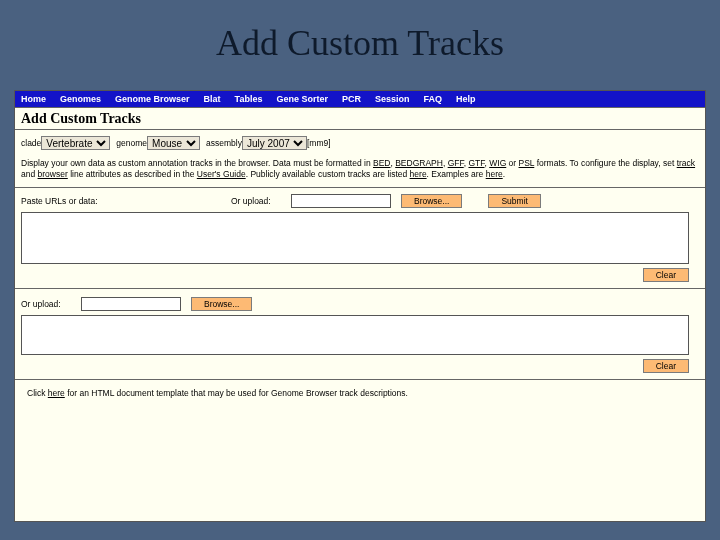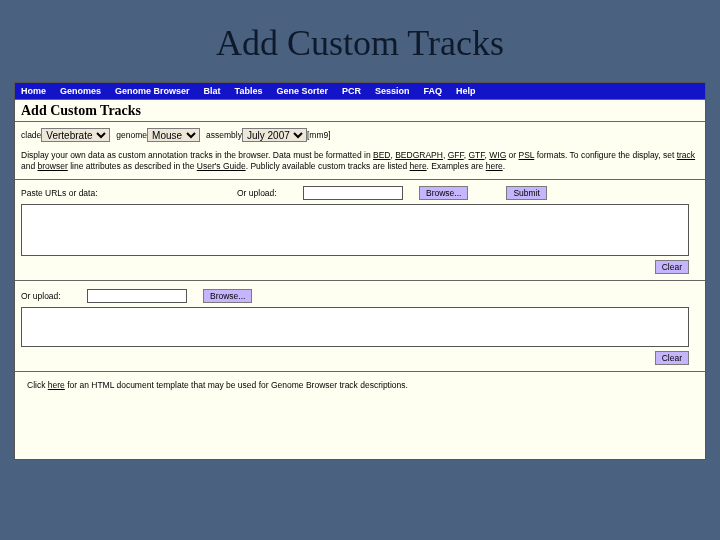--- a/index.html
+++ b/index.html
@@ -13,22 +13,22 @@
     text-align: center;
     font-family: Georgia, "Times New Roman", serif;
     font-size: 36px;
     color: #0e1a2b;
     font-weight: 400;
     padding: 22px 0 18px 0;
   }
   .panel {
     background: #fffff1;
     border: 1px solid #555;
-    margin: 0 14px;
-    height: 378px;
+    margin: 8px 14px;
+    height: 432px;
     font-size: 8.5px;
     color: #000;
     position: relative;
   }
   .navbar {
     background: #1313c8;
     color: #fff;
     font-weight: bold;
     font-size: 9px;
     padding: 3px 6px;
@@ -58,37 +58,37 @@
   .descr {
     padding: 4px 6px 6px 6px;
     line-height: 1.35;
     border-bottom: 1px solid #666;
   }
   .lnk { text-decoration: underline; color: #000; }
   .upload-row {
     display: flex;
     align-items: center;
     padding: 6px 6px 4px 6px;
-    gap: 16px;
+    gap: 10px;
   }
   .lbl-left { width: 200px; }
   .lbl-or { width: 50px; }
   input[type="text"].file-input {
     font-size: 8.5px;
     border: 1px solid #555;
     height: 14px;
     width: 100px;
     background: #fff;
   }
   .btn {
     font-size: 8.5px;
-    background: #c4b5fd;
+    background: #fdba74;
     border: 1px solid #7b7b7b;
     height: 14px;
-    padding: 0 6px;
+    padding: 0 12px;
     display: inline-flex;
     align-items: center;
     cursor: pointer;
   }
   textarea {
     display: block;
     margin: 0 6px;
     width: 668px;
     height: 52px;
     border: 1px solid #555;

